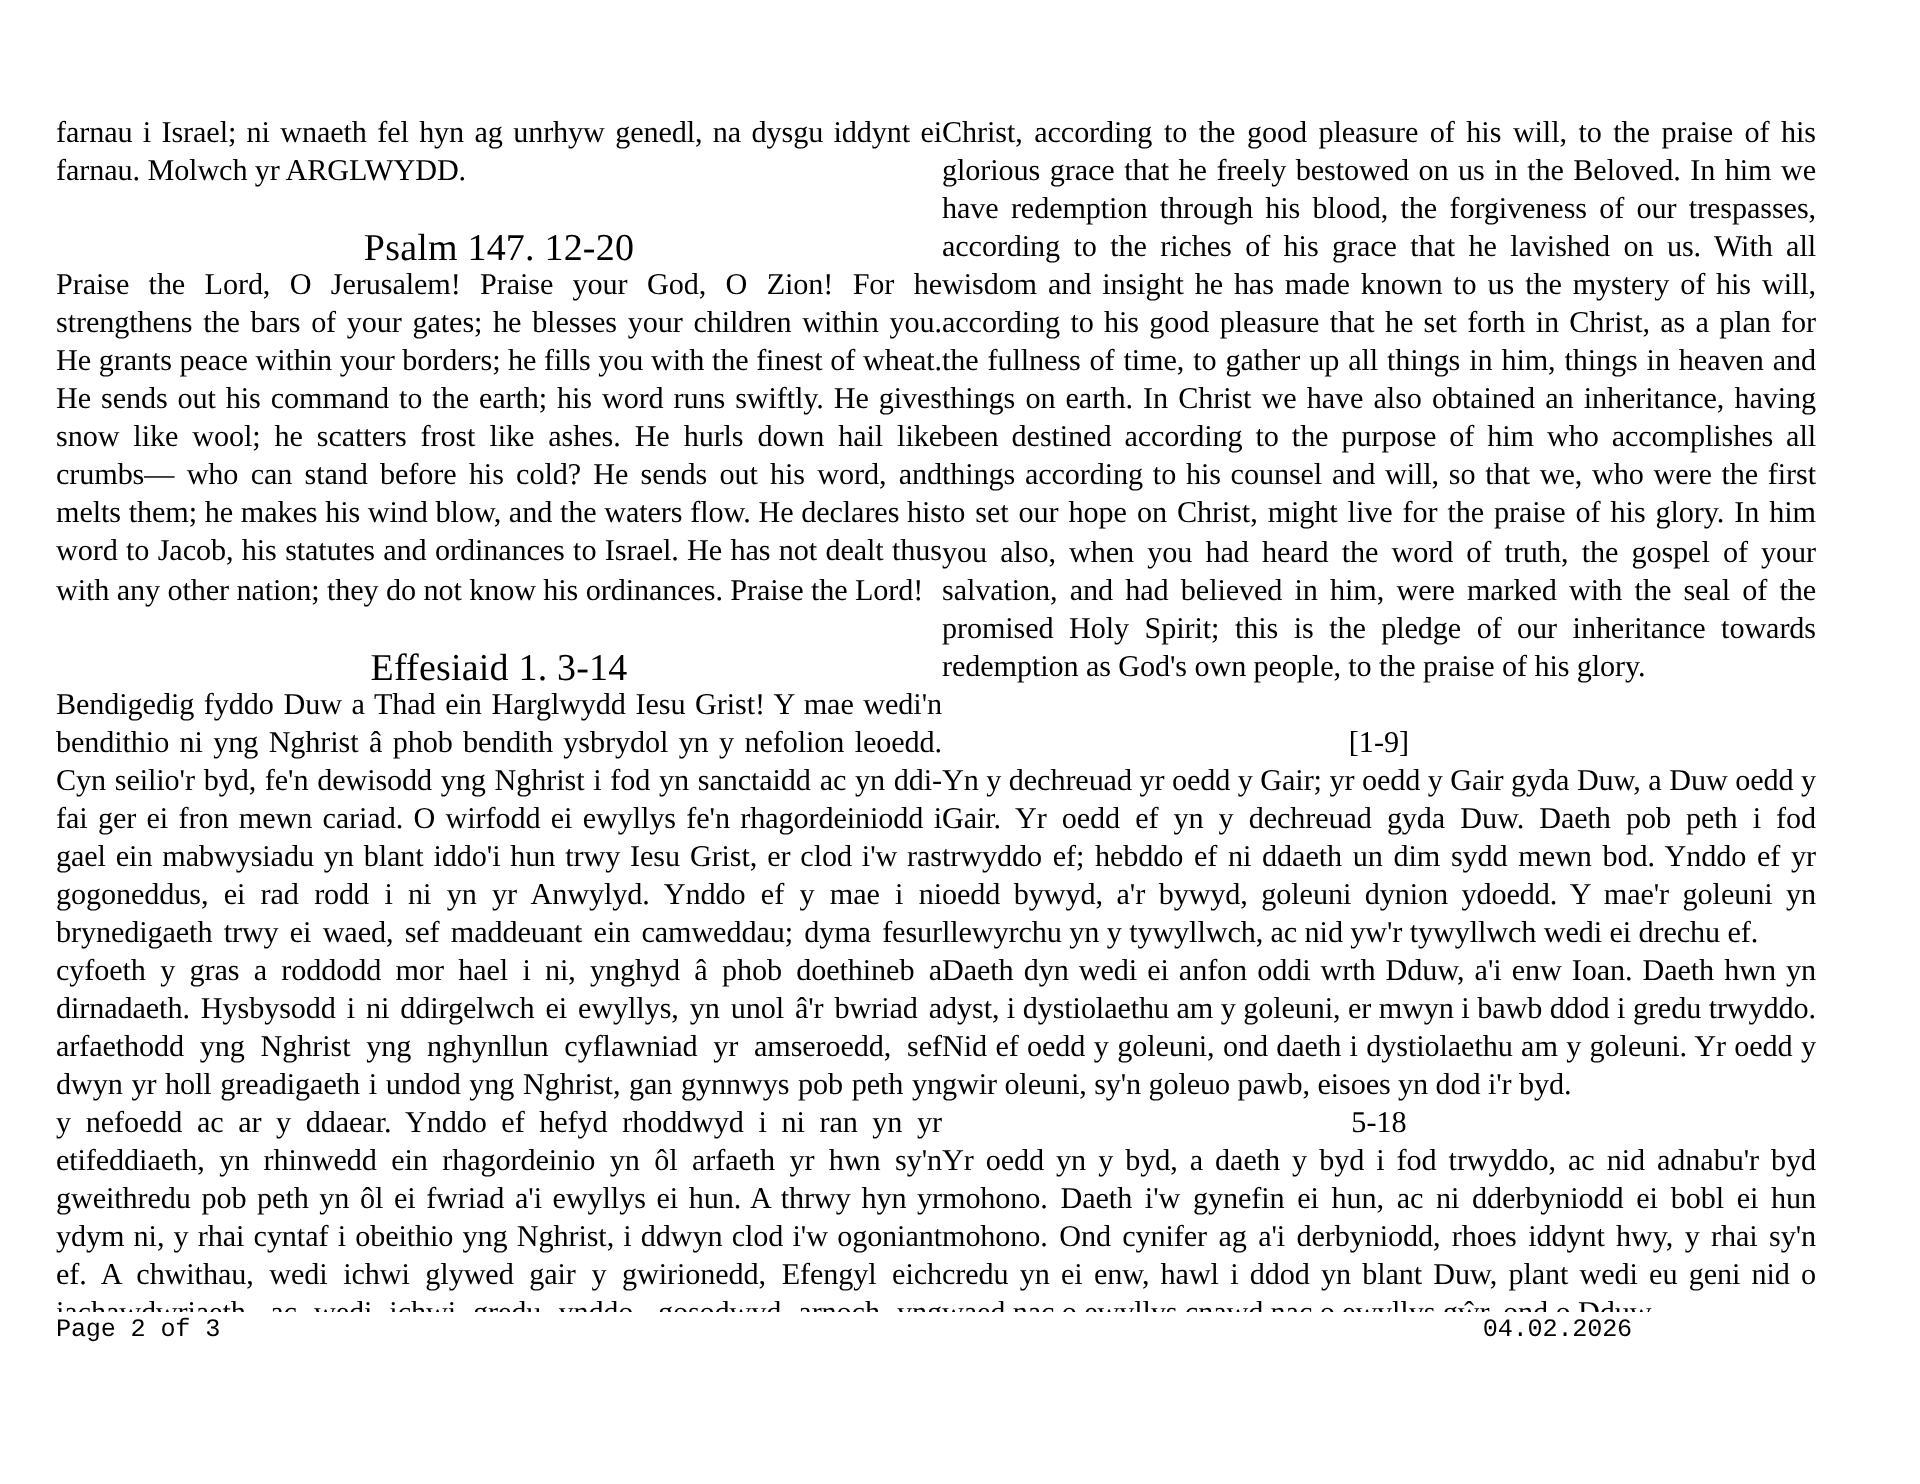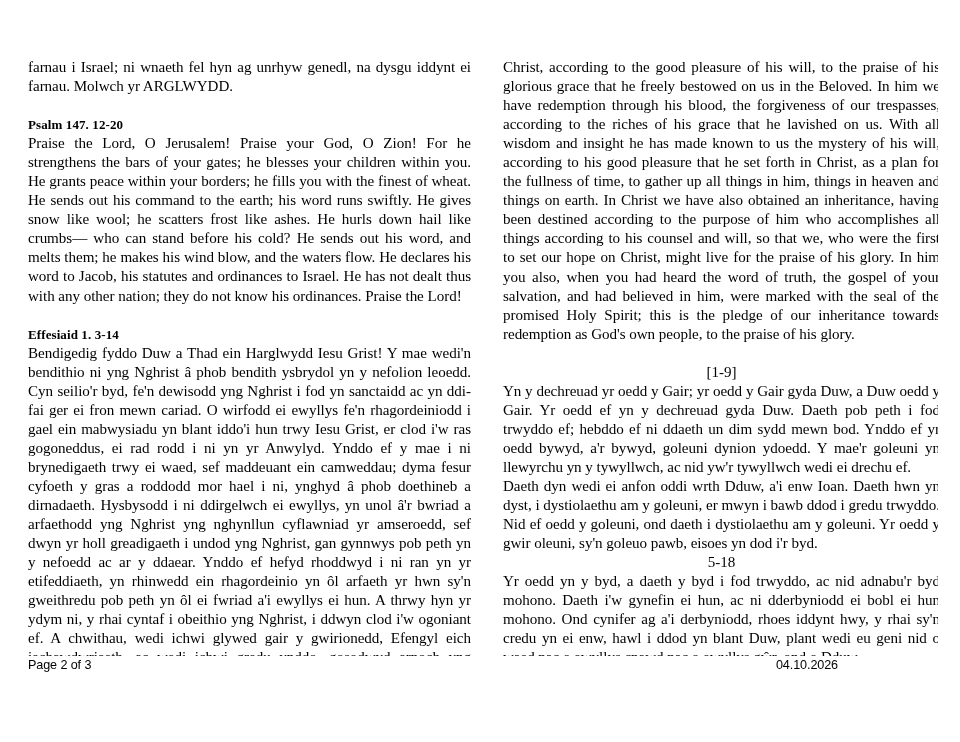--- a/index.html
+++ b/index.html
@@ -19,21 +19,20 @@
     position: relative;
     width: 960px;
     height: 742px;
     box-sizing: border-box;
     padding: 58px 22px 0 28px;
   }
   .columns {
     display: flex;
     flex-direction: row;
     align-items: flex-start;
-    gap: 32px;
     height: 598px;
     overflow: hidden;
   }
   .col {
     width: 443px;
     flex: 0 0 443px;
     overflow: hidden;
   }
   .col-right {
     width: 437px;
@@ -43,46 +42,46 @@
     margin: 0;
     font-size: 15.1px;
     line-height: 19.05px;
     text-align: justify;
     text-justify: inter-word;
     hyphens: none;
     letter-spacing: -0.05px;
   }
   h2.heading {
     margin: 0;
-    font-size: 13px;
+    font-size: 19px;
     line-height: 19.05px;
-    font-weight: bold;
-    text-align: left;
+    font-weight: normal;
+    text-align: center;
     letter-spacing: 0.1px;
   }
   .gap {
     height: 19px;
   }
   .verse-range {
     margin: 0;
     font-size: 15.1px;
     line-height: 19.05px;
     text-align: center;
   }
   .footer {
     position: absolute;
     left: 28px;
-    right: 4px;
+    right: 26px;
     top: 657px;
     height: 22px;
     display: flex;
     flex-direction: row;
     justify-content: space-between;
     align-items: flex-start;
-    font-family: Liberation Sans, sans-serif;
+    font-family: Liberation Mono, monospace;
     font-size: 12.6px;
     line-height: 16px;
     letter-spacing: -0.1px;
   }
   .footer-left { text-align: left; }
   .footer-right {
     text-align: right;
     padding-right: 118px;
   }
 </style>
@@ -124,16 +123,16 @@
       <p class="verse-range">5-18</p>
 
       <p class="body">Yr oedd yn y byd, a daeth y byd i fod trwyddo, ac nid adnabu'r byd mohono. Daeth i'w gynefin ei hun, ac ni dderbyniodd ei bobl ei hun mohono. Ond cynifer ag a'i derbyniodd, rhoes iddynt hwy, y rhai sy'n credu yn ei enw, hawl i ddod yn blant Duw, plant wedi eu geni nid o waed nac o ewyllys cnawd nac o ewyllys gŵr, ond o Dduw.</p>
 
     </div>
 
   </div>
 
   <div class="footer">
     <div class="footer-left">Page 2 of 3</div>
-    <div class="footer-right">04.10.2026</div>
+    <div class="footer-right">04.02.2026</div>
   </div>
 
 </div>
 
 </body></html>

